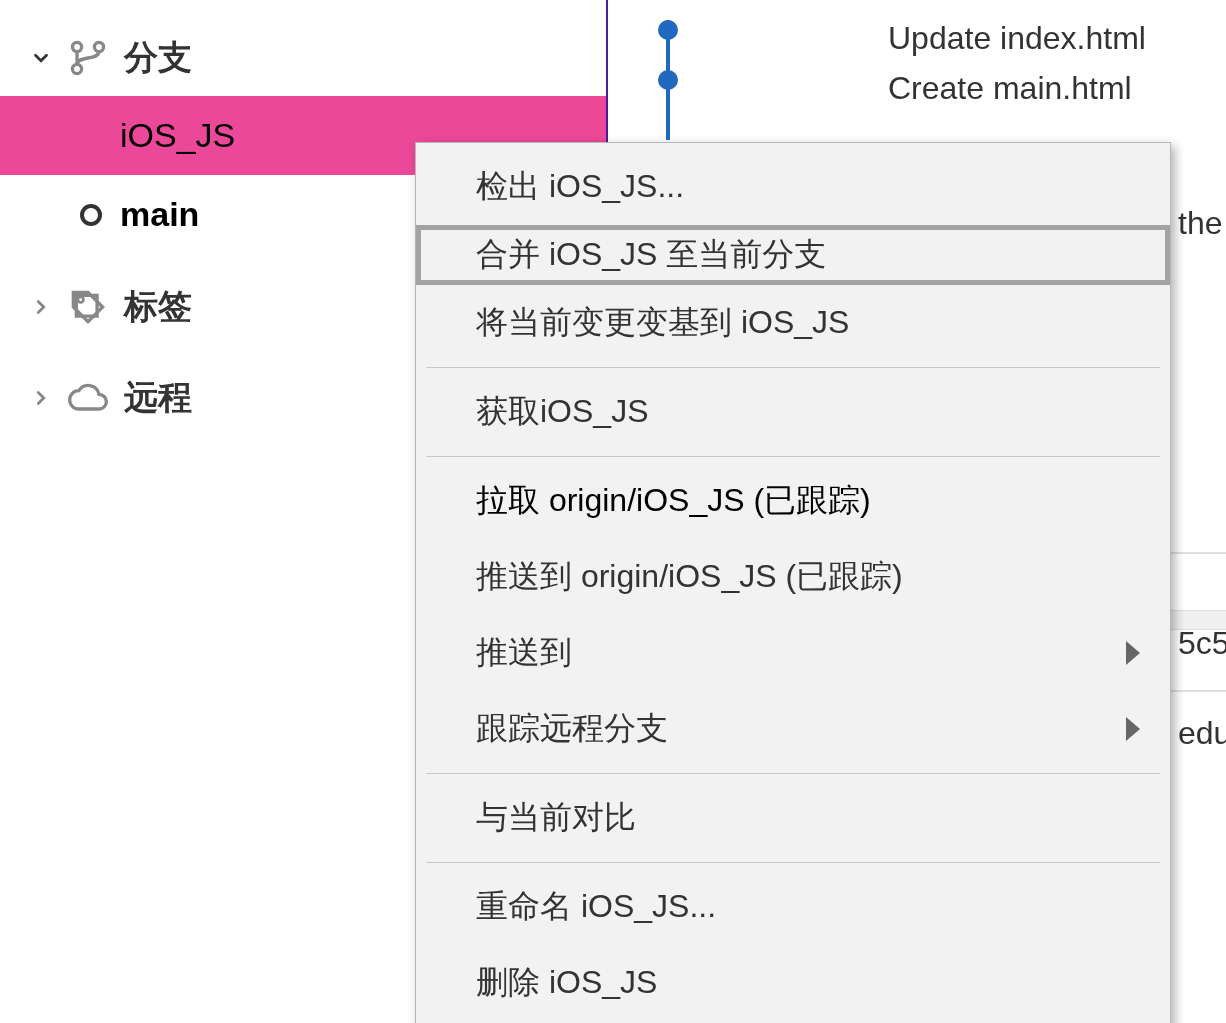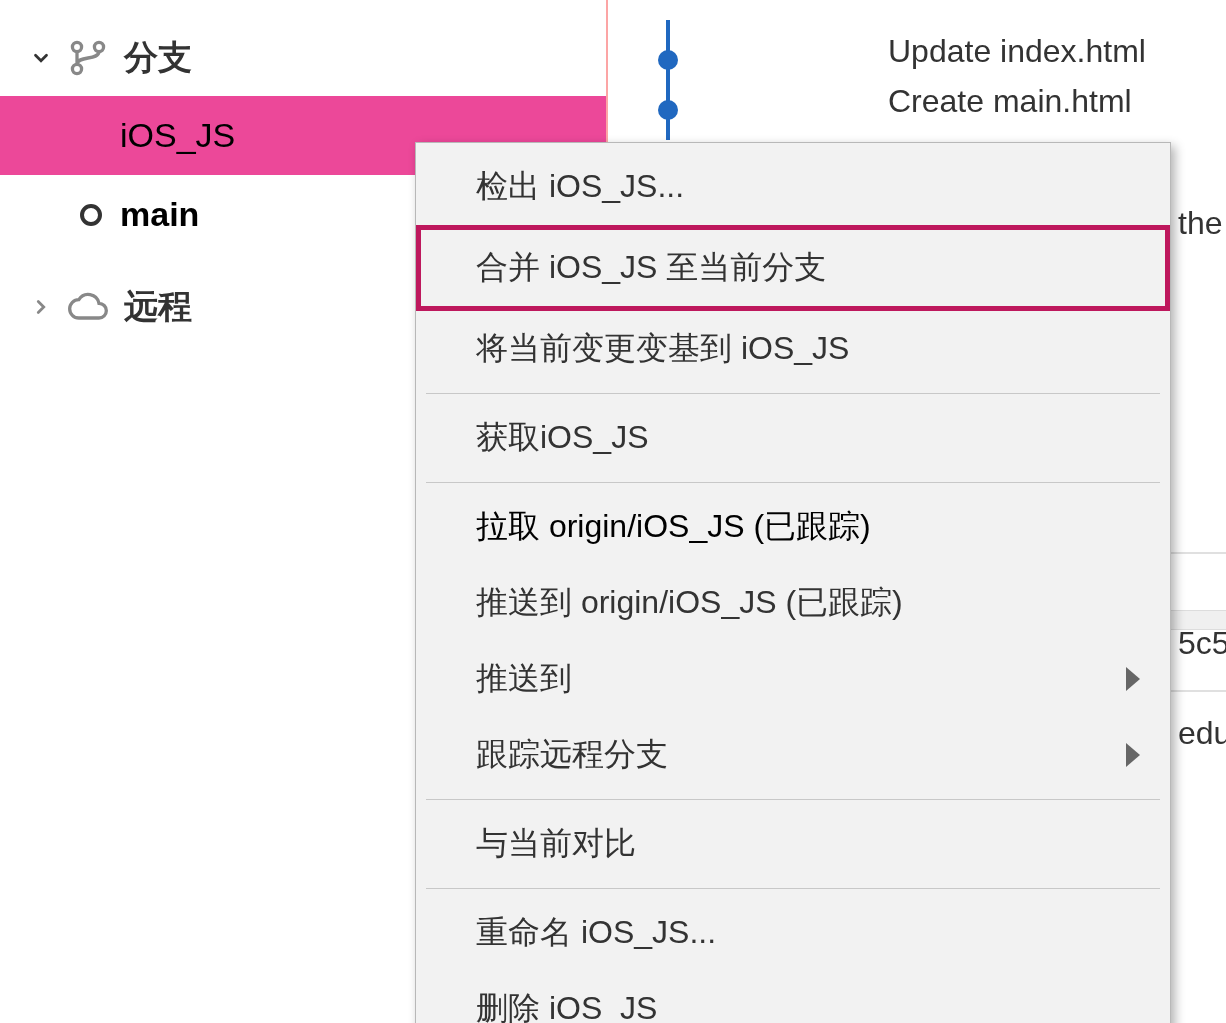--- a/index.html
+++ b/index.html
@@ -13,21 +13,21 @@
     }
     .container {
       display: flex;
       width: 100%;
       height: 100%;
     }
     .sidebar {
       width: 608px;
       background: #ffffff;
       padding-top: 20px;
-      border-right: 2px solid #fca5a5;
+      border-right: 2px solid #4c1d95;
     }
     .sidebar-section {
       margin-bottom: 15px;
     }
     .section-header {
       display: flex;
       align-items: center;
       padding: 15px 30px;
       font-size: 34px;
       font-weight: 700;
@@ -73,21 +73,21 @@
     .right-pane {
       flex: 1;
       padding: 20px 0 0 0;
       position: relative;
     }
     .commit-graph {
       padding-left: 20px;
     }
     .commit-row {
       display: flex;
-      align-items: flex-end;
+      align-items: flex-start;
       height: 50px;
       position: relative;
     }
     .commit-line {
       position: absolute;
       left: 38px;
       top: 0;
       bottom: 0;
       width: 4px;
       background: #2068c0;
@@ -136,22 +136,22 @@
       right: 30px;
       top: 50%;
       transform: translateY(-50%);
       width: 0;
       height: 0;
       border-left: 14px solid #666;
       border-top: 12px solid transparent;
       border-bottom: 12px solid transparent;
     }
     .menu-item.highlighted {
-      border: 5px solid #be185d;
-      padding: 16px 55px;
+      border: 5px solid #a3a3a3;
+      padding: 3px 55px;
     }
     .menu-separator {
       height: 1px;
       background: #c8c8c8;
       margin: 6px 10px;
     }
     .right-info {
       position: absolute;
       left: 1178px;
       font-size: 32px;
@@ -195,20 +195,38 @@
       <div class="branch-item selected">
         <span style="width:22px"></span>
         <span>iOS_JS</span>
       </div>
       <div class="branch-item bold">
         <span class="circle-icon"></span>
         <span>main</span>
       </div>
     </div>
 
+    <div class="sidebar-section">
+      <div class="section-header">
+        <span class="chevron-right-icon">
+          <svg width="22" height="22" viewBox="0 0 24 24">
+              <path d="M9 6l6 6-6 6" stroke="#888" stroke-width="3" fill="none" stroke-linecap="round"></path>
+            </svg>
+        </span>
+        <span class="section-icon">
+          <svg width="44" height="44" viewBox="0 0 24 24">
+              <path d="M3 10l9-7 9 7v-5l-9-2-9 2z" stroke="#888" stroke-width="0" fill="none"></path>
+              <path d="M12 3l8 8-8 8-8-8z M8 8h0" stroke="#888" stroke-width="1.8" fill="none" transform="rotate(-45 12 12)"></path>
+              <path d="M4 4l8 0 8 8-8 8-8-8z" stroke="#888" stroke-width="1.8" fill="none"></path>
+              <circle cx="8" cy="8" r="1.5" stroke="#888" stroke-width="1.5" fill="none"></circle>
+            </svg>
+        </span>
+        <span>标签</span>
+      </div>
+    </div>
 
     <div class="sidebar-section">
       <div class="section-header">
         <span class="chevron-right-icon">
           <svg width="22" height="22" viewBox="0 0 24 24">
               <path d="M9 6l6 6-6 6" stroke="#888" stroke-width="3" fill="none" stroke-linecap="round"></path>
             </svg>
         </span>
         <span class="section-icon">
           <svg width="44" height="44" viewBox="0 0 24 24">

